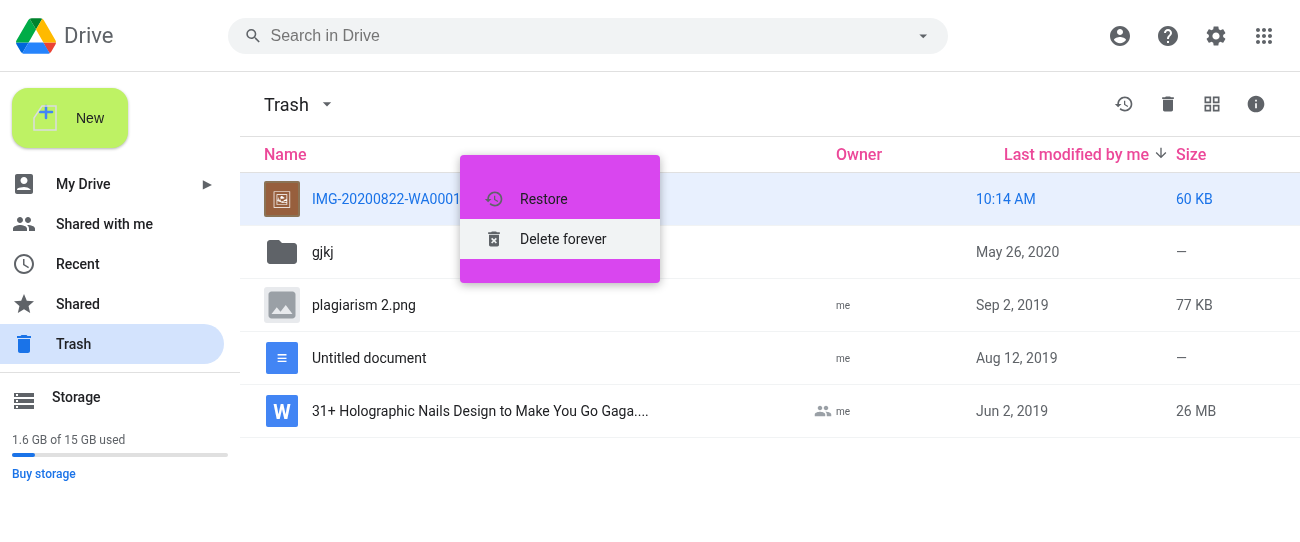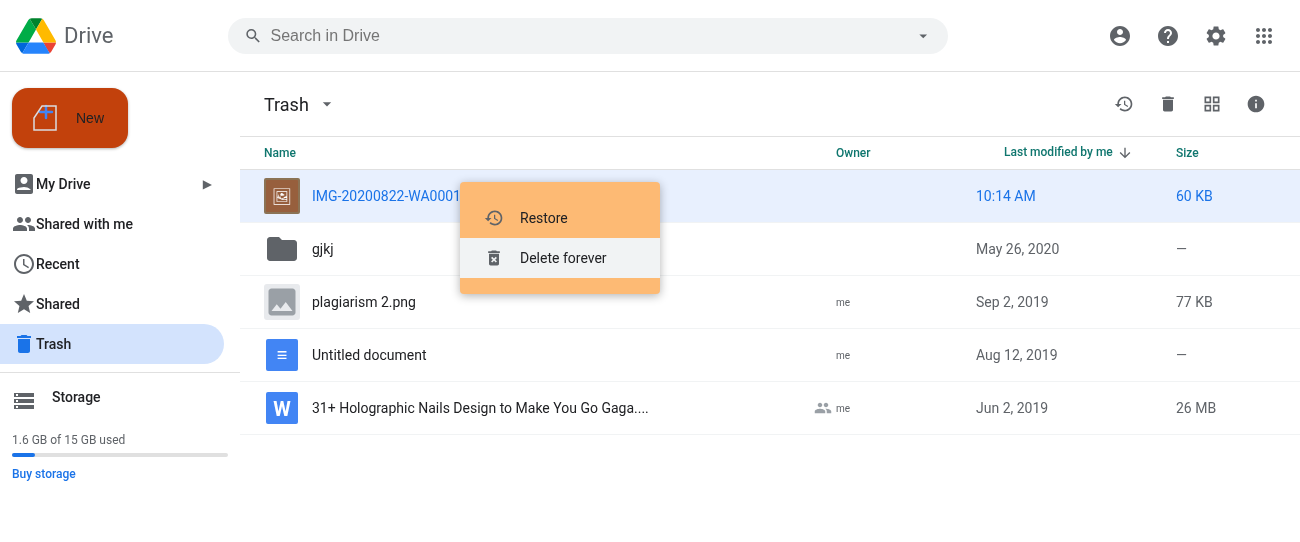--- a/index.html
+++ b/index.html
@@ -14,60 +14,60 @@
     .search-bar { flex: 1; max-width: 720px; display: flex; align-items: center; background: #f1f3f4; border-radius: 24px; padding: 8px 16px; gap: 8px; }
     .search-bar input { border: none; background: transparent; outline: none; font-size: 16px; color: #202124; width: 100%; }
     .header-actions { display: flex; align-items: center; gap: 8px; margin-left: auto; }
     .icon-btn { width: 40px; height: 40px; border-radius: 50%; display: flex; align-items: center; justify-content: center; cursor: pointer; border: none; background: transparent; color: #5f6368; font-size: 20px; }
 
     
     .main-layout { display: flex; flex: 1; overflow: hidden; }
 
     
     .sidebar { width: 240px; padding: 8px 0; overflow-y: auto; flex-shrink: 0; }
-    .new-btn { display: flex; align-items: center; gap: 12px; margin: 8px 12px 16px; background: #c2410c; border: none; border-radius: 16px; padding: 12px 24px 12px 16px; cursor: pointer; font-size: 14px; font-weight: 500; color: #202124; box-shadow: 0 1px 3px rgba(0,0,0,0.3); }
-    .sidebar-item { display: flex; align-items: center; gap: 0; padding: 8px 12px 8px 12px; border-radius: 0 24px 24px 0; cursor: pointer; margin-right: 16px; color: #202124; font-size: 14px; font-weight: 500; }
+    .new-btn { display: flex; align-items: center; gap: 12px; margin: 8px 12px 16px; background: #bef264; border: none; border-radius: 16px; padding: 12px 24px 12px 16px; cursor: pointer; font-size: 14px; font-weight: 500; color: #202124; box-shadow: 0 1px 3px rgba(0,0,0,0.3); }
+    .sidebar-item { display: flex; align-items: center; gap: 20px; padding: 8px 12px 8px 12px; border-radius: 0 24px 24px 0; cursor: pointer; margin-right: 16px; color: #202124; font-size: 14px; font-weight: 500; }
     .sidebar-item.active { background: #d3e3fd; }
     .sidebar-item .item-icon { font-size: 20px; color: #5f6368; width: 24px; text-align: center; }
     .sidebar-item.active .item-icon { color: #1a73e8; }
     .sidebar-divider { height: 1px; background: #e0e0e0; margin: 8px 0; }
     .storage-section { padding: 12px 12px; }
     .storage-label { font-size: 12px; color: #5f6368; margin-bottom: 6px; }
     .storage-bar-bg { height: 4px; background: #e0e0e0; border-radius: 2px; margin-bottom: 8px; }
     .storage-bar-fill { height: 4px; background: #1a73e8; border-radius: 2px; width: 10.67%; }
     .buy-storage { color: #1a73e8; font-size: 12px; cursor: pointer; font-weight: 500; margin-top: 36px; }
 
     
     .content { flex: 1; display: flex; flex-direction: column; overflow: hidden; }
 
     
     .content-header { display: flex; align-items: center; padding: 12px 24px; border-bottom: 1px solid #e0e0e0; }
     .content-title { display: flex; align-items: center; gap: 8px; font-size: 18px; color: #202124; font-weight: 400; }
     .content-header-actions { display: flex; align-items: center; gap: 4px; margin-left: auto; }
 
     
     .file-list { flex: 1; overflow-y: auto; }
-    .file-list-header { display: flex; align-items: center; padding: 8px 24px; border-bottom: 1px solid #e0e0e0; color: #0f766e; font-size: 12px; font-weight: 500; }
+    .file-list-header { display: flex; align-items: center; padding: 8px 24px; border-bottom: 1px solid #e0e0e0; color: #ec4899; font-size: 16px; font-weight: 500; }
     .col-name { flex: 1; }
     .col-owner { width: 140px; }
     .col-modified { width: 200px; display: flex; gap: 4px; padding-left: 28px; }
     .col-size { width: 100px; }
     .sort-icon { font-size: 16px; }
 
     .file-row { display: flex; align-items: center; padding: 8px 24px; border-bottom: 1px solid #f1f3f4; cursor: pointer; }
     .file-row.selected { background: #e8f0fe; }
     .file-icon { width: 36px; height: 36px; margin-right: 12px; display: flex; align-items: center; justify-content: center; flex-shrink: 0; }
     .file-name { flex: 1; color: #202124; font-size: 14px; overflow: hidden; text-overflow: ellipsis; white-space: nowrap; }
     .file-name.link { color: #1a73e8; }
     .file-owner { width: 140px; color: #5f6368; font-size: 10px; }
     .file-modified { width: 200px; color: #5f6368; font-size: 14px; }
     .file-modified.link { color: #1a73e8; }
     .file-size { width: 100px; color: #5f6368; font-size: 14px; }
     .file-size.link { color: #1a73e8; }
-    .context-menu { position: absolute; top: 155px; left: 460px; background: #fdba74; border-radius: 4px; box-shadow: 0 2px 10px rgba(0,0,0,0.3); z-index: 200; min-width: 200px; padding: 16px 0; margin-top: 27px; }
+    .context-menu { position: absolute; top: 155px; left: 460px; background: #d946ef; border-radius: 4px; box-shadow: 0 2px 10px rgba(0,0,0,0.3); z-index: 200; min-width: 200px; padding: 24px 0; }
     .context-menu-item { display: flex; align-items: center; gap: 16px; padding: 10px 24px; cursor: pointer; font-size: 14px; color: #202124; }
     .context-menu-item.hovered { background: #f1f3f4; }
     .context-menu-icon { font-size: 18px; color: #5f6368; width: 20px; }
 
     
     .drive-logo { width: 40px; height: 40px; }
 
     
     ::-webkit-scrollbar { width: 8px; }
     ::-webkit-scrollbar-track { background: transparent; }

